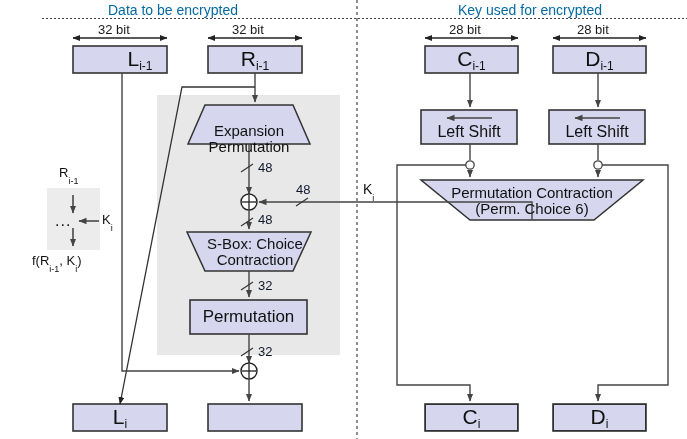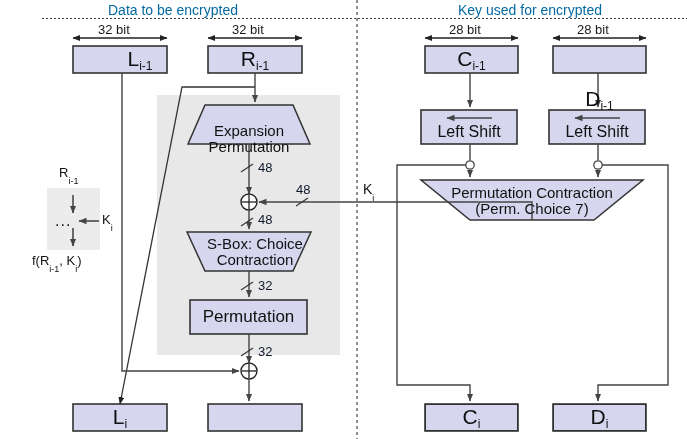--- a/index.html
+++ b/index.html
@@ -152,21 +152,21 @@
 
   <div class="boxtxt" style="left:73px;top:46px;width:94px;height:27px;padding-left:20px;">
     <span class="reg-label"><span>L</span><sub>i-1</sub></span>
   </div>
   <div class="boxtxt" style="left:208px;top:46px;width:94px;height:27px;">
     <span class="reg-label"><span>R</span><sub>i-1</sub></span>
   </div>
   <div class="boxtxt" style="left:425px;top:46px;width:93px;height:27px;">
     <span class="reg-label"><span>C</span><sub>i-1</sub></span>
   </div>
-  <div class="boxtxt" style="left:553px;top:46px;width:93px;height:27px;margin-top:40px;">
+  <div class="boxtxt" style="left:553px;top:46px;width:93px;height:27px;">
     <span class="reg-label"><span>D</span><sub>i-1</sub></span>
   </div>
 
   <div class="boxtxt" style="left:73px;top:404px;width:94px;height:27px;">
     <span class="reg-label"><span>L</span><sub>i</sub></span>
   </div>
   <div class="boxtxt" style="left:208px;top:404px;width:94px;height:27px;margin-top:44px;">
     <span class="reg-label"><span>R</span><sub>i</sub></span>
   </div>
   <div class="boxtxt" style="left:425px;top:404px;width:93px;height:27px;">
@@ -192,21 +192,21 @@
 
   <div class="boxtxt" style="left:421px;top:120px;width:96px;height:24px;">
     <span class="shape-label" style="font-size:16px;">Left Shift</span>
   </div>
   <div class="boxtxt" style="left:549px;top:120px;width:96px;height:24px;">
     <span class="shape-label" style="font-size:16px;">Left Shift</span>
   </div>
 
   <div class="boxtxt" style="left:431px;top:182px;width:202px;height:38px;flex-direction:column;">
     <span class="shape-label">Permutation Contraction</span>
-    <span class="shape-label">(Perm. Choice 7)</span>
+    <span class="shape-label">(Perm. Choice 6)</span>
   </div>
 
   <div class="lbl wirelbl" style="left:258px;top:160px;">48</div>
   <div class="lbl wirelbl" style="left:258px;top:212px;">48</div>
   <div class="lbl wirelbl" style="left:296px;top:182px;">48</div>
   <div class="lbl wirelbl" style="left:258px;top:278px;">32</div>
   <div class="lbl wirelbl" style="left:258px;top:344px;">32</div>
 
   <div class="lbl klbl" style="left:363px;top:181px;">
     <span>K</span><sub>i</sub>

